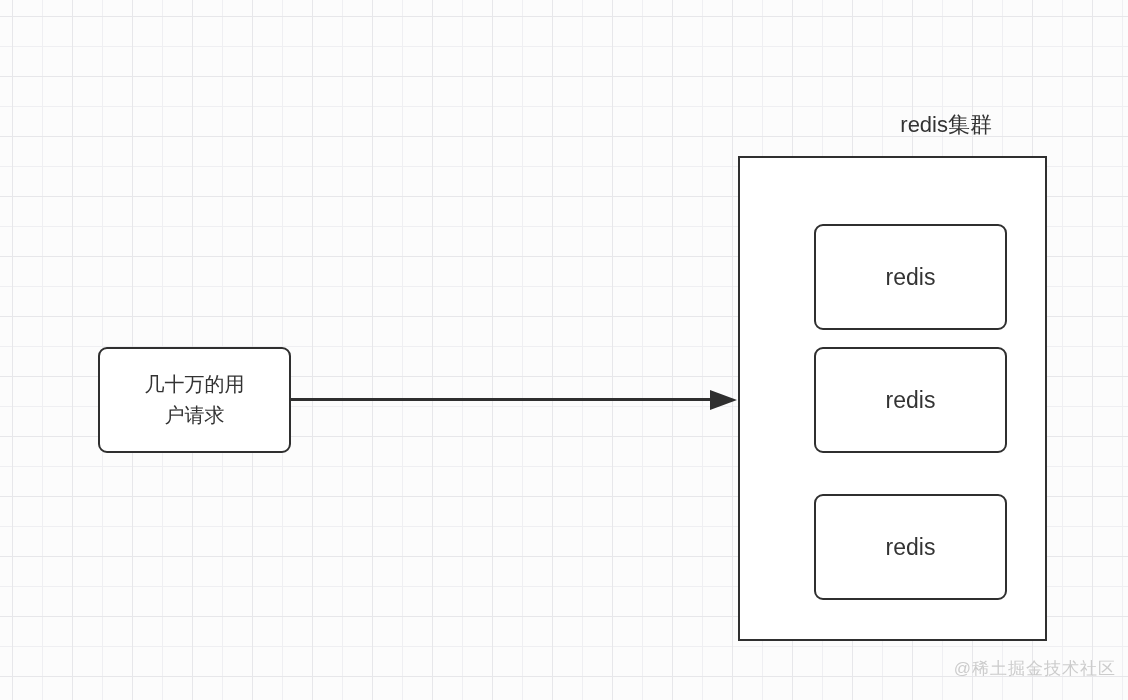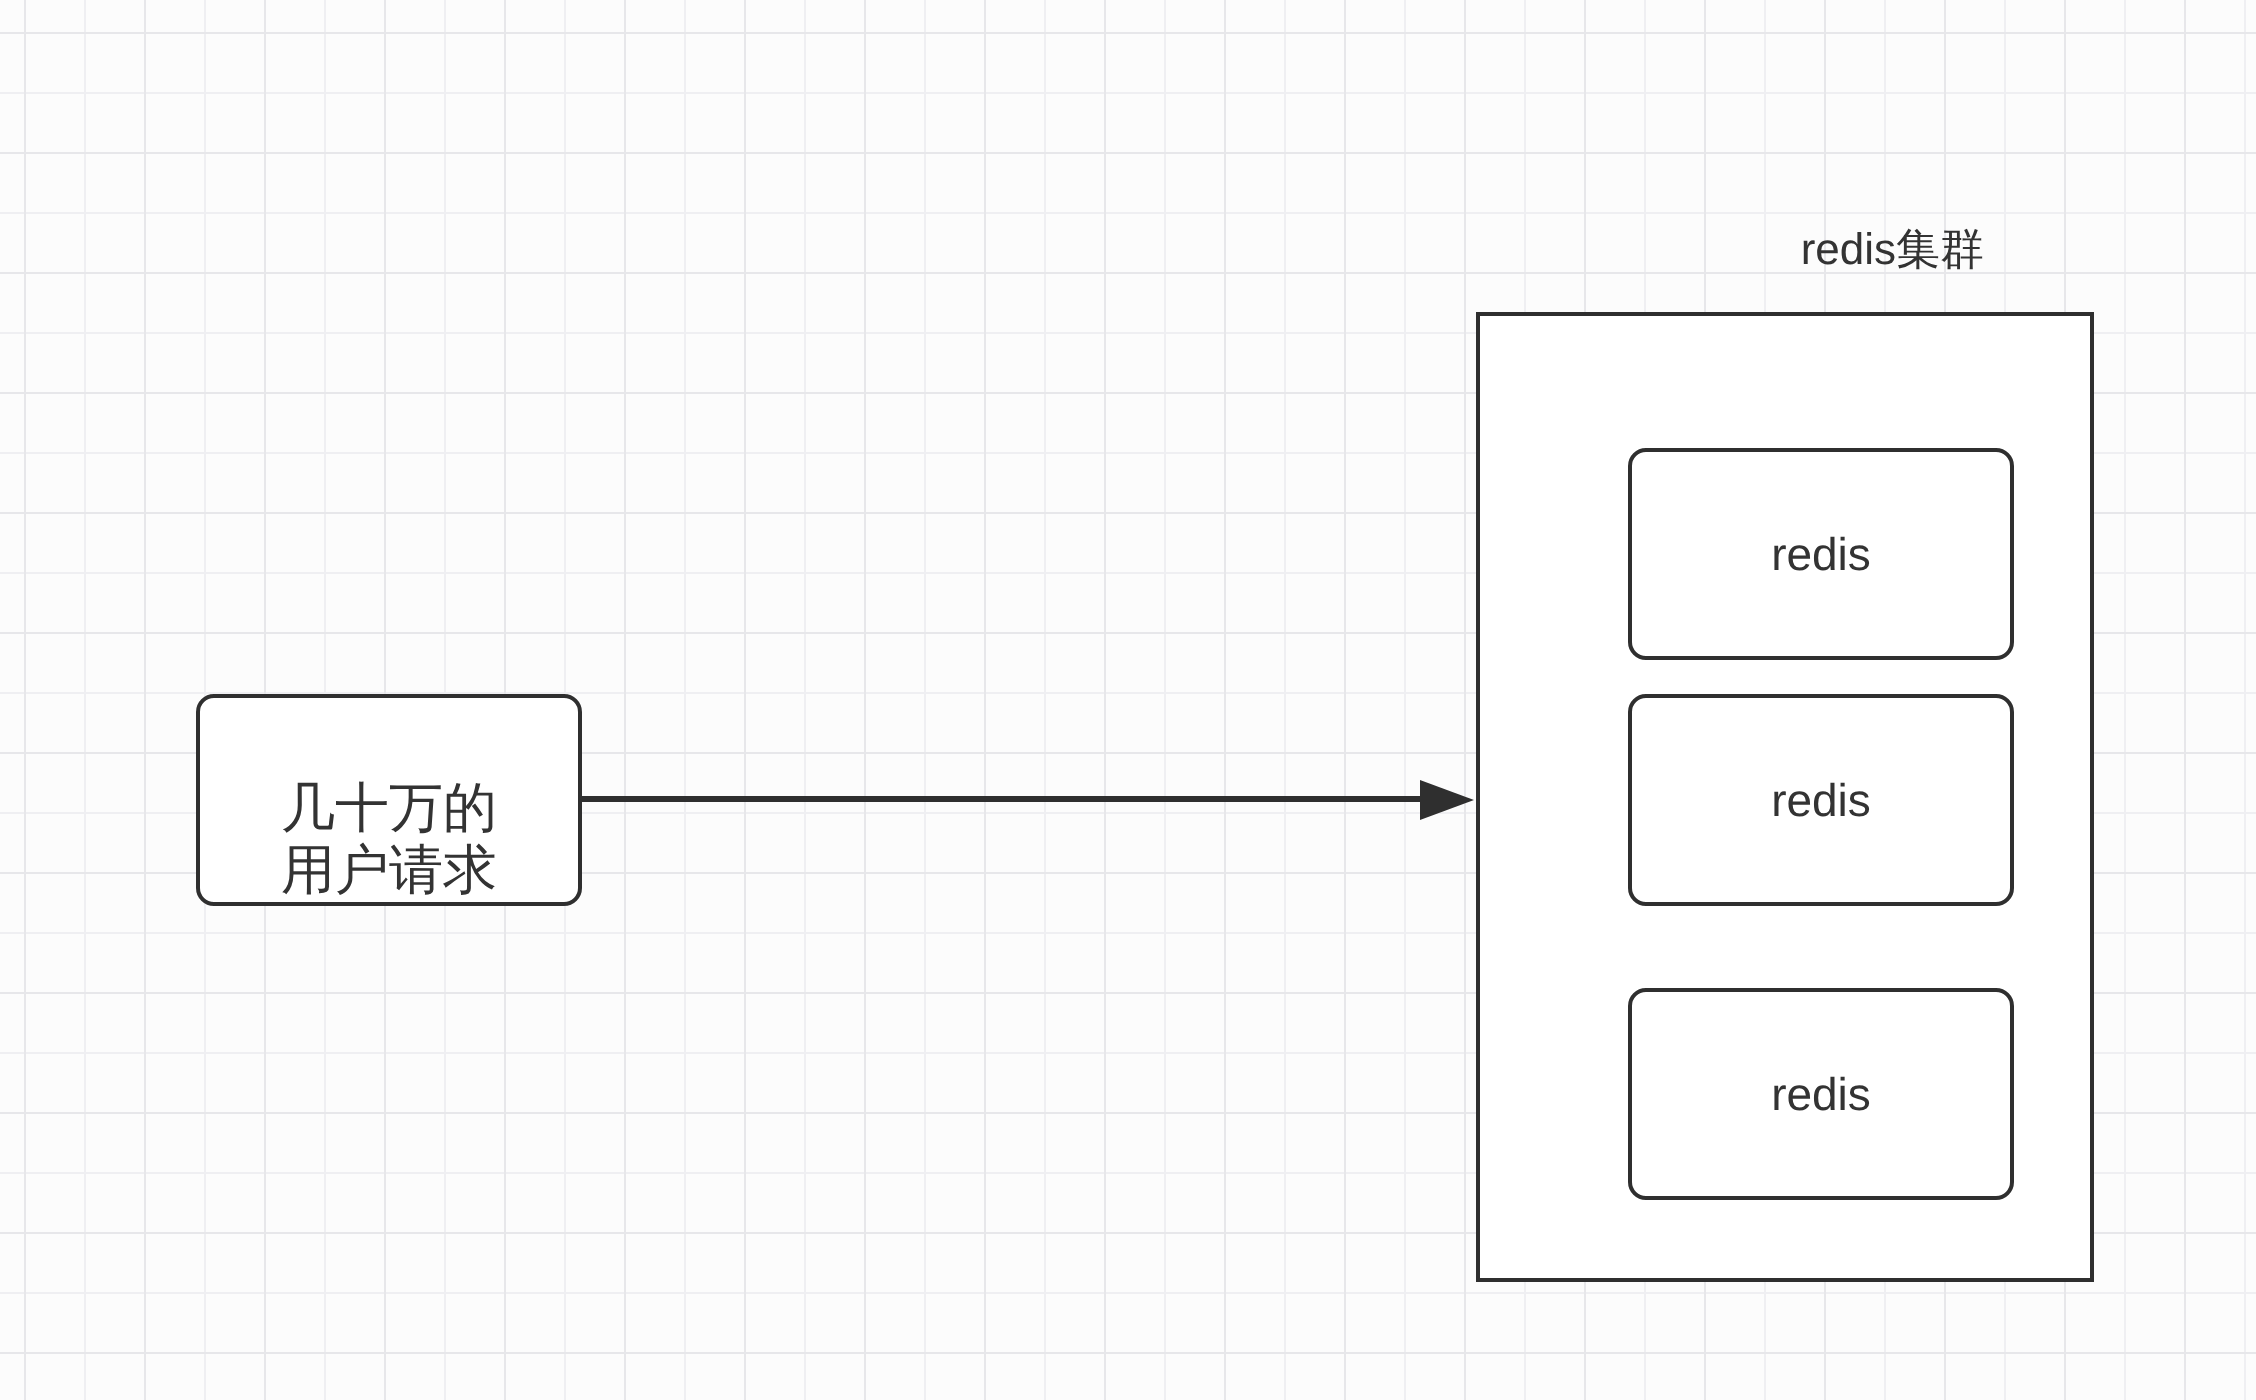--- a/index.html
+++ b/index.html
@@ -31,23 +31,22 @@
     align-items: center;
     justify-content: center;
     text-align: center;
     color: var(--text, #333333);
   }
   .source-node {
     left: 98px;
     top: 347px;
     width: 193px;
     height: 106px;
-    font-size: 27px;
+    font-size: 20px;
     line-height: 31px;
-    align-items: flex-end;
   }
   .source-node .wrap {
     width: 116px;
     word-break: break-all;
   }
   .arrow-line {
     position: absolute;
     left: 291px;
     top: 398px;
     width: 424px;
@@ -121,14 +120,15 @@
       <span>redis</span>
     </div>
     <div class="node redis-node redis-node-2">
       <span>redis</span>
     </div>
     <div class="node redis-node redis-node-3">
       <span>redis</span>
     </div>
   </div>
 
+  <div class="watermark">@稀土掘金技术社区</div>
 
 </div>
 
 </body></html>

